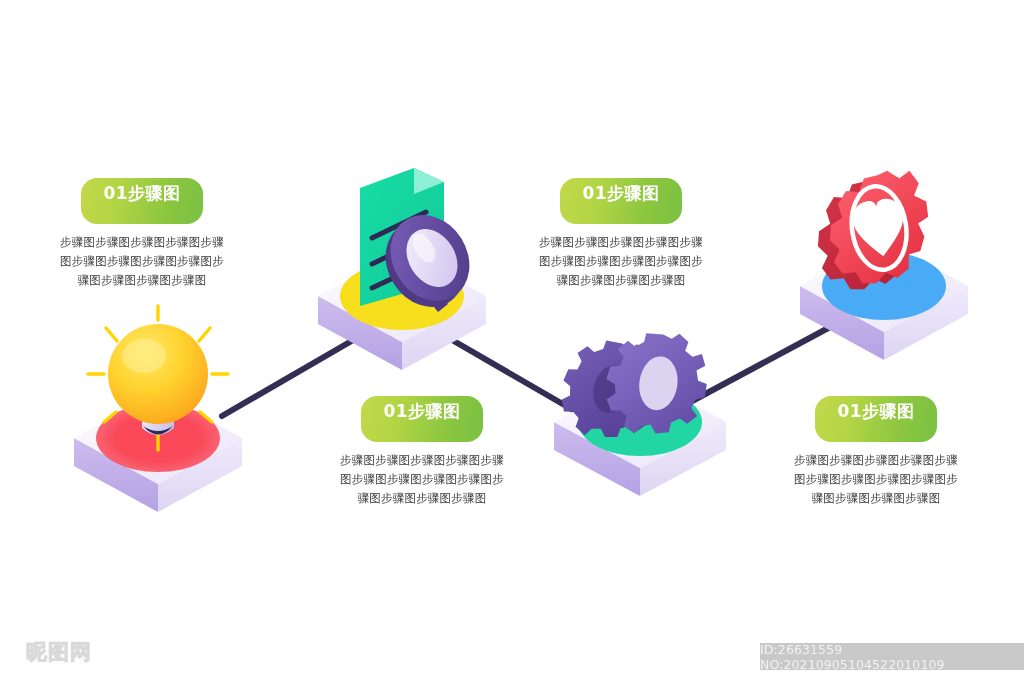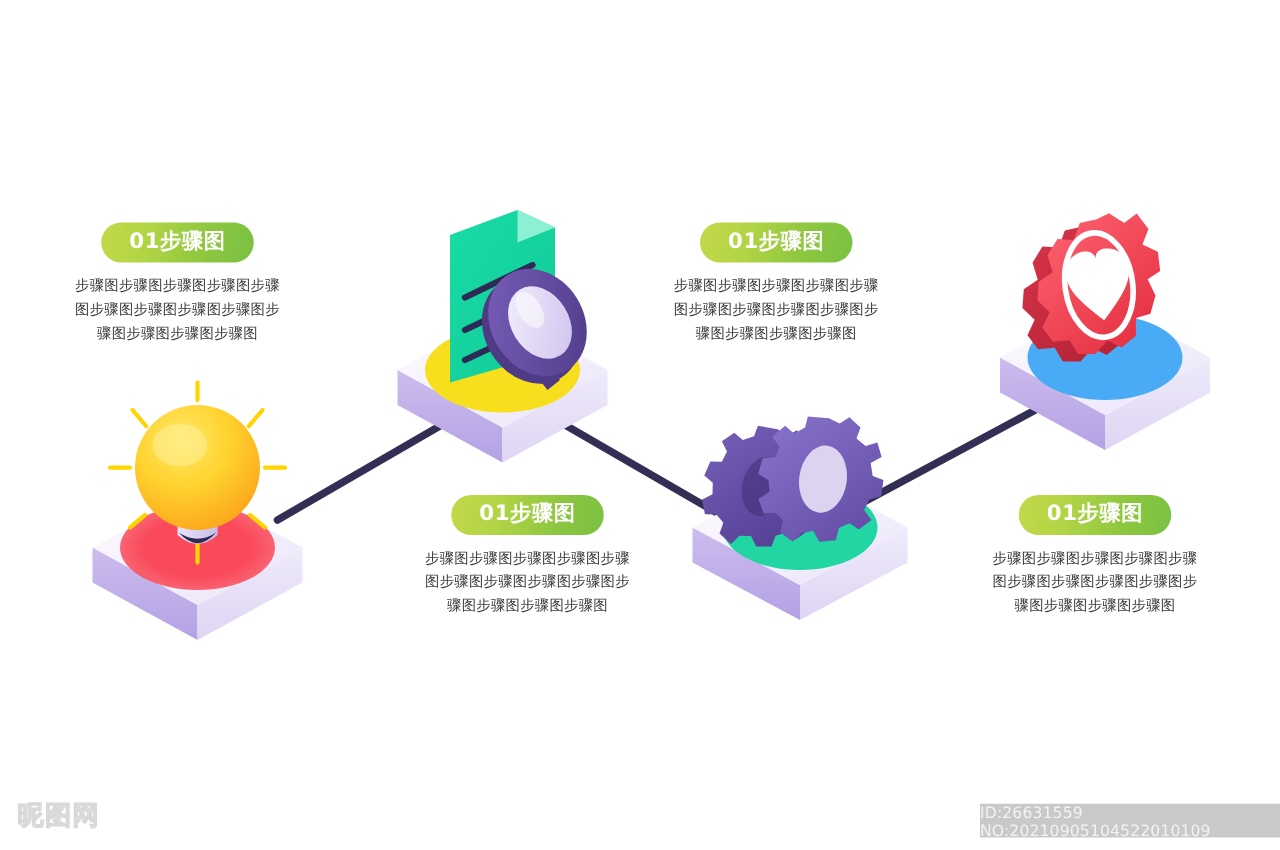--- a/index.html
+++ b/index.html
@@ -23,21 +23,21 @@
   }
 
   
   .text-block {
     position: absolute;
     width: 232px;
     text-align: center;
   }
   .badge {
     display: inline-block;
-    padding: 5px 22px 6px 22px;
+    padding: 5px 22px 20px 22px;
     border-radius: 16px;
     background: linear-gradient(100deg, #c3d84a 0%, #b2d545 30%, #8cc63f 70%, #7ac143 100%);
     color: #ffffff;
     font-size: 17px;
     font-weight: bold;
     letter-spacing: 0.5px;
     line-height: 1.25;
     white-space: nowrap;
   }
   .body-text {
@@ -66,32 +66,33 @@
     left: 14px; bottom: 14px;
     display: flex; align-items: center; gap: 7px;
     opacity: 1;
   }
   #watermark .wm-cn {
     font-size: 21px;
     font-weight: bold;
     color: transparent;
     -webkit-text-stroke: 1px #d9d9d9;
     letter-spacing: 1px;
+    margin-left: 12px;
   }
   #watermark .wm-url {
     font-size: 20px;
     font-weight: bold;
     color: transparent;
     -webkit-text-stroke: 1px #dcdcdc;
     letter-spacing: 0.5px;
   }
   #idbar {
     position: absolute;
     right: 0; bottom: 10px;
-    width: 240px; height: 27px;
+    width: 264px; height: 27px;
     background: #c9c9c9;
     color: #f2f2f2;
     font-size: 12.5px;
     display: flex; align-items: center; justify-content: center;
     letter-spacing: 0.1px;
   }
 </style>
 </head>
 <body>
 

